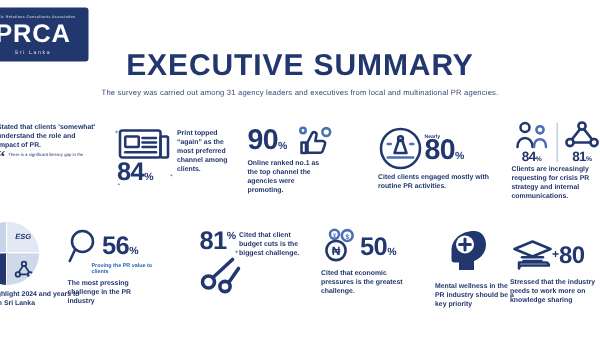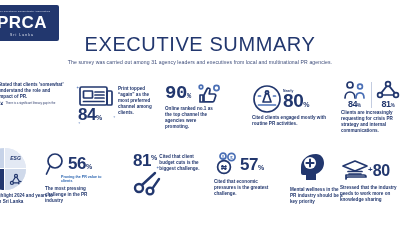--- a/index.html
+++ b/index.html
@@ -19,21 +19,21 @@
     display:flex;flex-direction:column;align-items:center;justify-content:center;
     box-shadow:0 0 0 1px #22376e;
   }
   .logo-top{font-size:2.6px;letter-spacing:.3px;color:#dfe4f0;white-space:nowrap;transform:scale(.95);}
   .logo-main{font-size:17px;font-weight:bold;color:#ffffff;letter-spacing:.5px;line-height:1;margin-top:1px;}
   .logo-sub{font-size:3.4px;color:#e8ebf4;letter-spacing:1.1px;margin-top:2px;}
 
   
   .title{
     position:absolute;left:0;right:0;top:33px;text-align:center;
-    font-size:20px;font-weight:normal;letter-spacing:.6px;color:#22376e;
+    font-size:20px;font-weight:bold;letter-spacing:.6px;color:#22376e;
   }
   .subtitle{
     position:absolute;left:0;right:0;top:59px;text-align:center;
     font-size:5.1px;color:#3b4a78;letter-spacing:.12px;
   }
 
   
   .blk{position:absolute;}
   .cap{font-size:4.6px;line-height:1.33;color:#22376e;font-weight:bold;}
   .big{font-size:17px;font-weight:bold;color:#22376e;line-height:.92;letter-spacing:-.4px;}
@@ -102,21 +102,21 @@
           <span class="big">84</span>
           <span class="pct">%</span>
         </div>
       </div>
       <div class="cap" style="width:40px;margin-top:4px;">Print topped “again” as the most preferred channel among clients.</div>
     </div>
   </div>
 
   <div class="blk" style="left:165px;top:85px;width:78px;">
     <div class="row" style="align-items:flex-start;">
-      <div class="row" style="align-items:baseline;font-family:Liberation Mono, monospace;">
+      <div class="row" style="align-items:baseline;">
         <span class="big" style="font-size:19px;">90</span>
         <span class="pct">%</span>
       </div>
       <svg width="30" height="22" viewBox="0 0 30 22" style="margin-left:1px;margin-top:-2px;">
         <path class="ico" d="M8 12 v7 h3 V12z"></path>
         <path class="ico" d="M12 12 l3-6 a1.6 1.6 0 0 1 3 1 l-.8 4 h5 a1.6 1.6 0 0 1 1.5 2.1 l-1.6 4.6 a1.6 1.6 0 0 1 -1.5 1.1 H12 z"></path>
         <circle class="ico ico-l" cx="24.5" cy="5" r="2.6"></circle>
         <circle class="ico ico-l" cx="9" cy="4" r="1.8"></circle>
       </svg>
     </div>
@@ -231,21 +231,21 @@
     <div class="row" style="align-items:center;">
       <svg width="26" height="26" viewBox="0 0 26 26">
         <circle class="ico ico-l" cx="17.5" cy="5" r="3.6"></circle>
         <text x="17.5" y="7" font-size="4.4" fill="#4a6fb5" text-anchor="middle" font-family="Liberation Sans,sans-serif" font-weight="bold">$</text>
         <circle class="ico ico-l" cx="9" cy="4.2" r="3"></circle>
         <text x="9" y="5.9" font-size="3.6" fill="#4a6fb5" text-anchor="middle" font-family="Liberation Sans,sans-serif" font-weight="bold">¥</text>
         <circle class="ico" cx="10" cy="15" r="6.4"></circle>
         <text x="10" y="18.2" font-size="8" fill="#22376e" text-anchor="middle" font-family="Liberation Sans,sans-serif" font-weight="bold">₦</text>
       </svg>
       <div class="row" style="align-items:baseline;margin-left:0px;">
-        <span class="big">57</span>
+        <span class="big">50</span>
         <span class="pct">%</span>
       </div>
     </div>
     <div class="cap" style="margin-top:1px;width:62px;">Cited that economic pressures is the greatest challenge.</div>
   </div>
 
   <div class="blk" style="left:288px;top:150px;width:60px;">
     <svg width="34" height="32" viewBox="0 0 34 32" style="margin-left:6px;">
       <path d="M22 4 C13 4 7 10 7 17 v6 a2 2 0 0 0 2 2 h3 v5 h10 v-6 c5-2 8-6 8-11 C30 8 27 4 22 4 z" fill="#22376e"></path>
       <circle cx="16" cy="13" r="6" fill="#ffffff"></circle>

